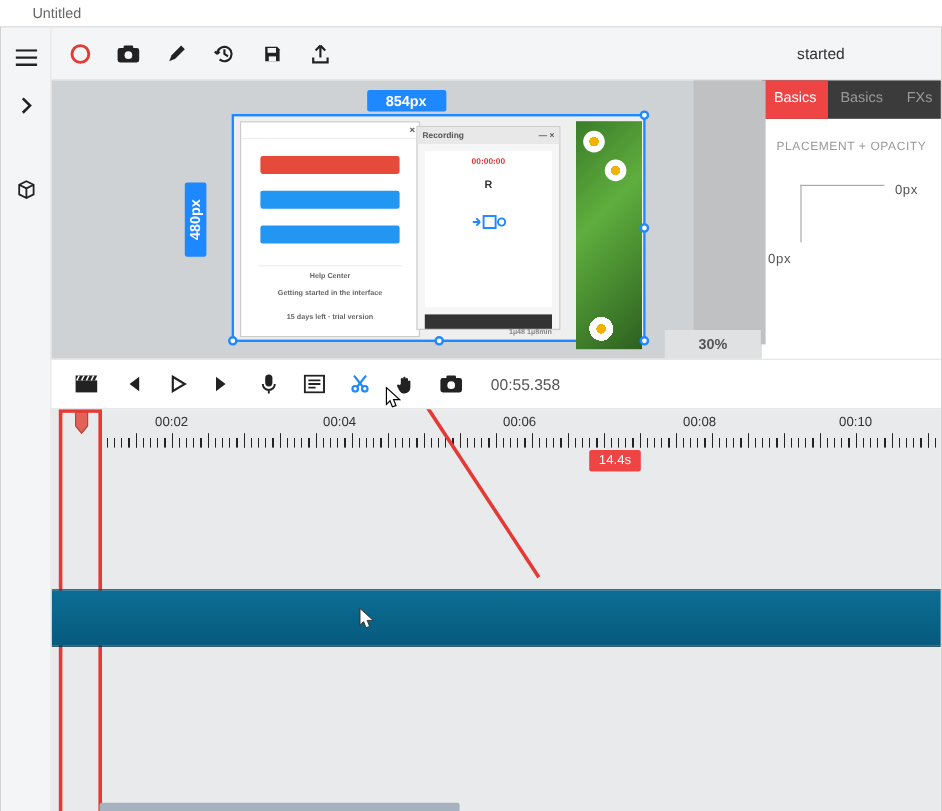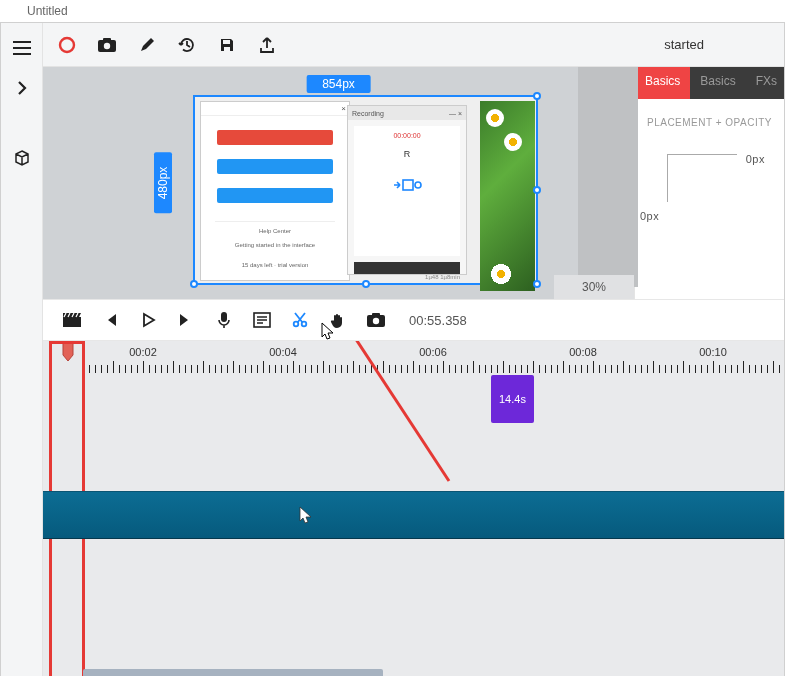--- a/index.html
+++ b/index.html
@@ -57,20 +57,21 @@
     color: #333;
   }
 
   
   .stage-row { display: flex; background: #f0f1f2; }
   .stage {
     flex: 1;
     position: relative;
     height: 232px;
     background: #cfd2d5;
+    font-weight: bold;
   }
   .dim-badge-top {
     position: absolute; top: 8px; left: 50%; transform: translateX(-50%);
     background: #1d88ff; color: #fff; padding: 2px 16px; font-size: 12px;
     border-radius: 2px;
   }
   .dim-badge-left {
     position: absolute; top: 50%; left: 120px; transform: translate(-50%,-50%) rotate(-90deg);
     background: #1d88ff; color: #fff; padding: 2px 14px; font-size: 12px;
     border-radius: 2px;
@@ -185,22 +186,22 @@
   .ruler-ticks {
     position:absolute; bottom:0; left:0; right:0; height:8px;
     background-image: repeating-linear-gradient(to right, #222 0 1px, transparent 1px 6px);
   }
   .ruler-ticks-major {
     position:absolute; bottom:0; left:0; right:0; height:12px;
     background-image: repeating-linear-gradient(to right, #222 0 1px, transparent 1px 30px);
   }
   .dur-badge {
     position:absolute; top:34px; left: 448px;
-    background:#6d28d9; color:#fff; font-size:11px;
-    padding:18px 8px; border-radius:2px;
+    background:#ef4444; color:#fff; font-size:11px;
+    padding:3px 8px; border-radius:2px;
   }
   .playhead {
     position:absolute; top:0; left: 18px; width: 14px; height: 100%;
   }
   .playhead svg { position:absolute; top:0; left:0;}
   .red-box {
     position:absolute; top:0; left:6px; width:36px; height:338px;
     border:3px solid #e53935;
   }
   .track {

